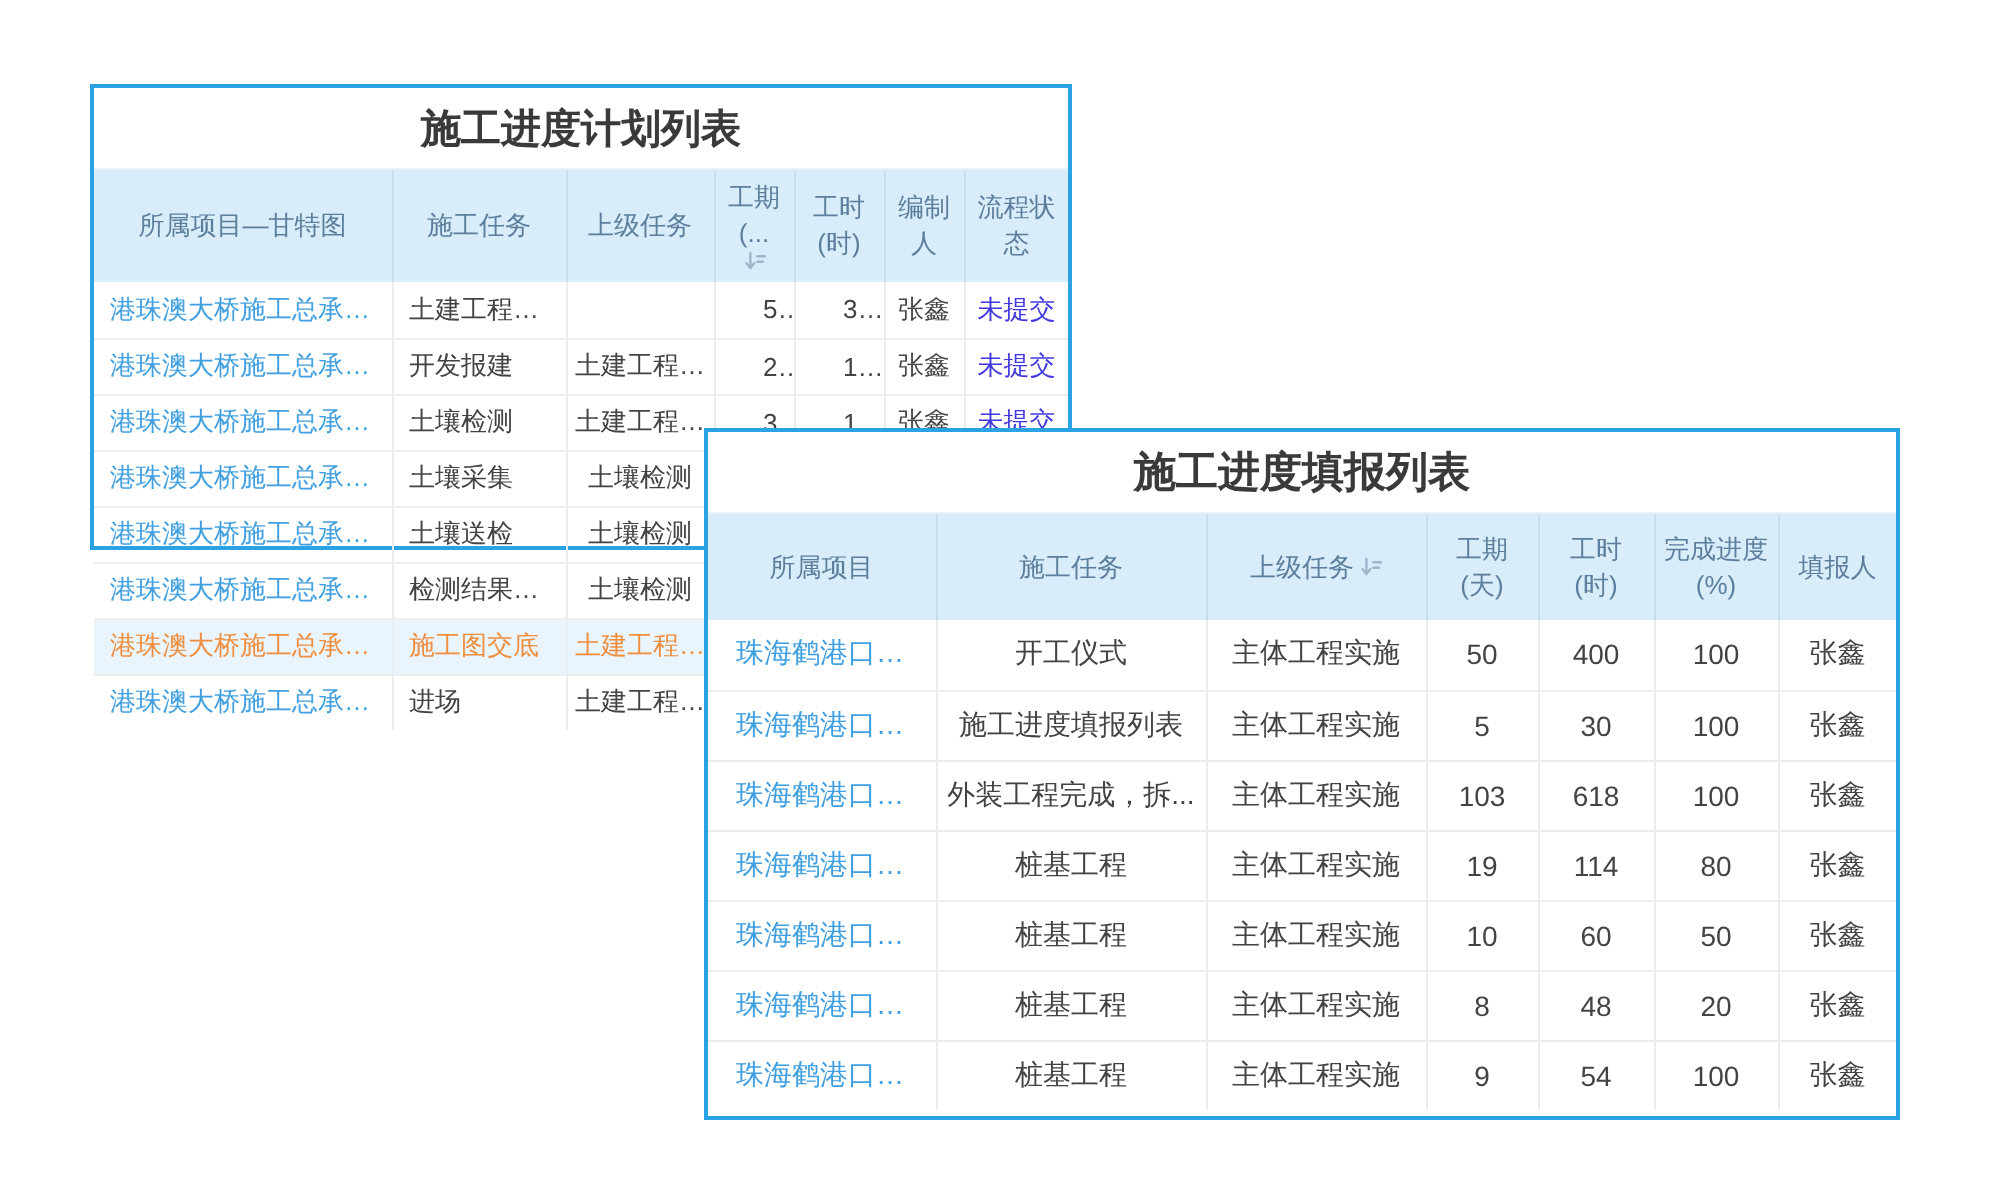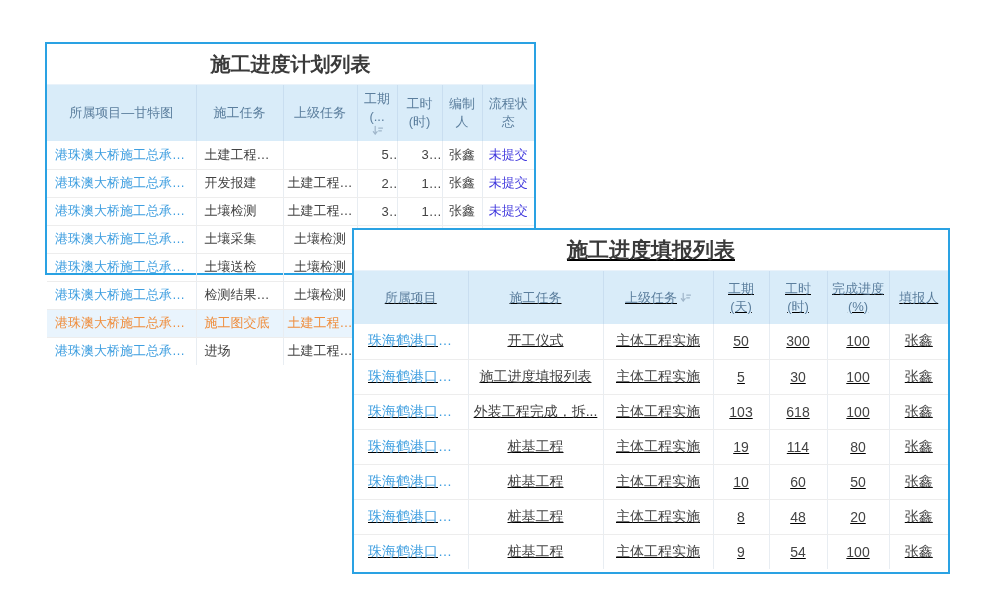--- a/index.html
+++ b/index.html
@@ -5,21 +5,21 @@
   html,body{margin:0;padding:0;}
   body{
     width:1000px;height:600px;position:relative;background:#ffffff;
     font-family:"Liberation Sans",sans-serif;overflow:hidden;
   }
   .panel{
     position:absolute;background:#ffffff;border:2px solid #2aa2e3;
     box-sizing:border-box;
   }
   .panel-plan{left:45px;top:22px;width:491px;height:233px;margin-top:20px;}
-  .panel-report{left:352px;top:228px;width:598px;height:346px;text-decoration:underline;}
+  .panel-report{left:352px;top:214px;width:598px;height:346px;}
   .panel-title{
     height:40px;display:flex;align-items:center;justify-content:center;
     font-weight:bold;color:#3a3a3a;border-bottom:1px solid #e9f2fa;
   }
   .panel-plan .panel-title{font-size:20px;}
   .panel-report .panel-title{font-size:21px;}
   table{border-collapse:collapse;table-layout:fixed;width:100%;}
   thead th{
     background:#d9ecf9;color:#5b7e9d;font-weight:normal;font-size:13px;
     vertical-align:middle;border-right:1px solid #c9def0;
@@ -227,21 +227,21 @@
             <div class="h-line">填报人</div>
           </th>
         </tr>
       </thead>
     <tbody>
         <tr>
           <td class="c0 link">珠海鹤港口建设</td>
           <td class="c1">开工仪式</td>
           <td class="c2">主体工程实施</td>
           <td class="c3">50</td>
-          <td class="c4">300</td>
+          <td class="c4">400</td>
           <td class="c5">100</td>
           <td class="c6">张鑫</td>
         </tr>
         <tr>
           <td class="c0 link">珠海鹤港口建设</td>
           <td class="c1">施工进度填报列表</td>
           <td class="c2">主体工程实施</td>
           <td class="c3">5</td>
           <td class="c4">30</td>
           <td class="c5">100</td>

